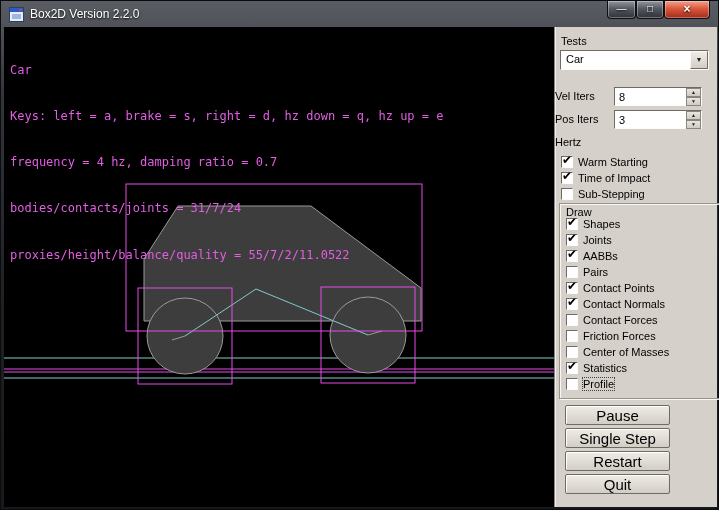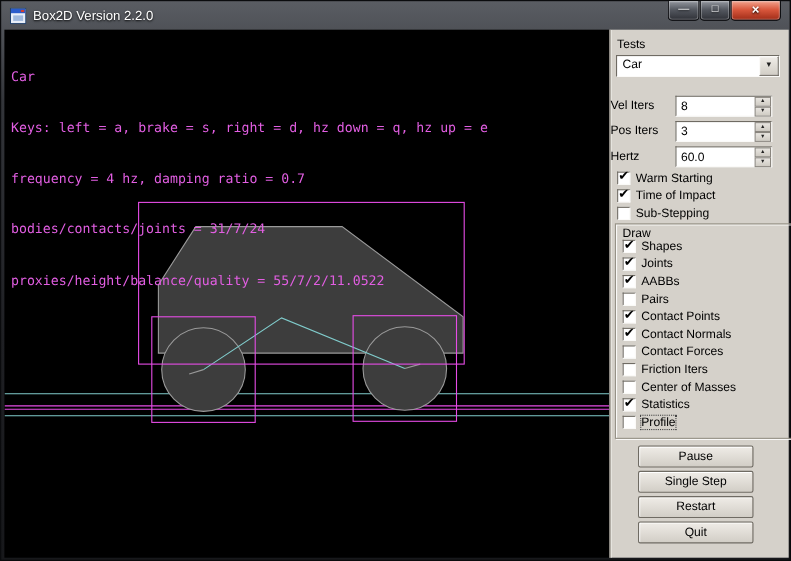--- a/index.html
+++ b/index.html
@@ -101,25 +101,25 @@
   .cblbl.focus { outline:1px dotted #444; }
 
   .group {
     position:absolute; left:4px; top:176px; width:184px; height:196px;
     border:1px solid #969287;
     box-shadow:inset 1px 1px 0 rgba(255,255,255,.85), 1px 1px 0 rgba(255,255,255,.85);
   }
   .group-title { position:absolute; left:6px; top:2px; }
 
   .gbtn {
-    position:absolute; left:25px; width:105px; height:20px;
+    position:absolute; left:10px; width:105px; height:20px;
     background:linear-gradient(#efece7,#d2cec6);
     border:1px solid #6f6b63; border-radius:2px;
     box-shadow:inset 1px 1px 0 #fff;
-    font-family:"Liberation Sans", sans-serif; font-size:11px; color:#000;
+    font-family:"Liberation Sans", sans-serif; font-size:15px; color:#000;
     cursor:default;
   }
 </style>
 </head>
 <body>
 
 <div class="window">
 
   <div class="titlebar">
     <svg class="app-icon" width="15" height="15">
@@ -194,27 +194,20 @@
           <input value="3" style="">
           <span class="arrows">
             <span class="arr"><span>▲</span></span>
             <span class="arr"><span>▼</span></span>
           </span>
         </span>
       </div>
 
       <div class="spin" style="top:106px;">
         <span class="splabel">Hertz</span>
-        <span class="spbox">
-          <input value="60.0" style="">
-          <span class="arrows">
-            <span class="arr"><span>▲</span></span>
-            <span class="arr"><span>▼</span></span>
-          </span>
-        </span>
       </div>
 
       <div class="cb" style="left:6px; top:128px;">
         <span class="cbbox">
             <i>✔</i>
           </span>
         <span class="cblbl">Warm Starting</span>
       </div>
       <div class="cb" style="left:6px; top:144px;">
         <span class="cbbox">
@@ -271,21 +264,21 @@
         <div class="cb" style="left:6px; top:109px;">
           <span class="cbbox">
               <i></i>
             </span>
           <span class="cblbl">Contact Forces</span>
         </div>
         <div class="cb" style="left:6px; top:125px;">
           <span class="cbbox">
               <i></i>
             </span>
-          <span class="cblbl">Friction Iters</span>
+          <span class="cblbl">Friction Forces</span>
         </div>
         <div class="cb" style="left:6px; top:141px;">
           <span class="cbbox">
               <i></i>
             </span>
           <span class="cblbl">Center of Masses</span>
         </div>
         <div class="cb" style="left:6px; top:157px;">
           <span class="cbbox">
               <i>✔</i>

